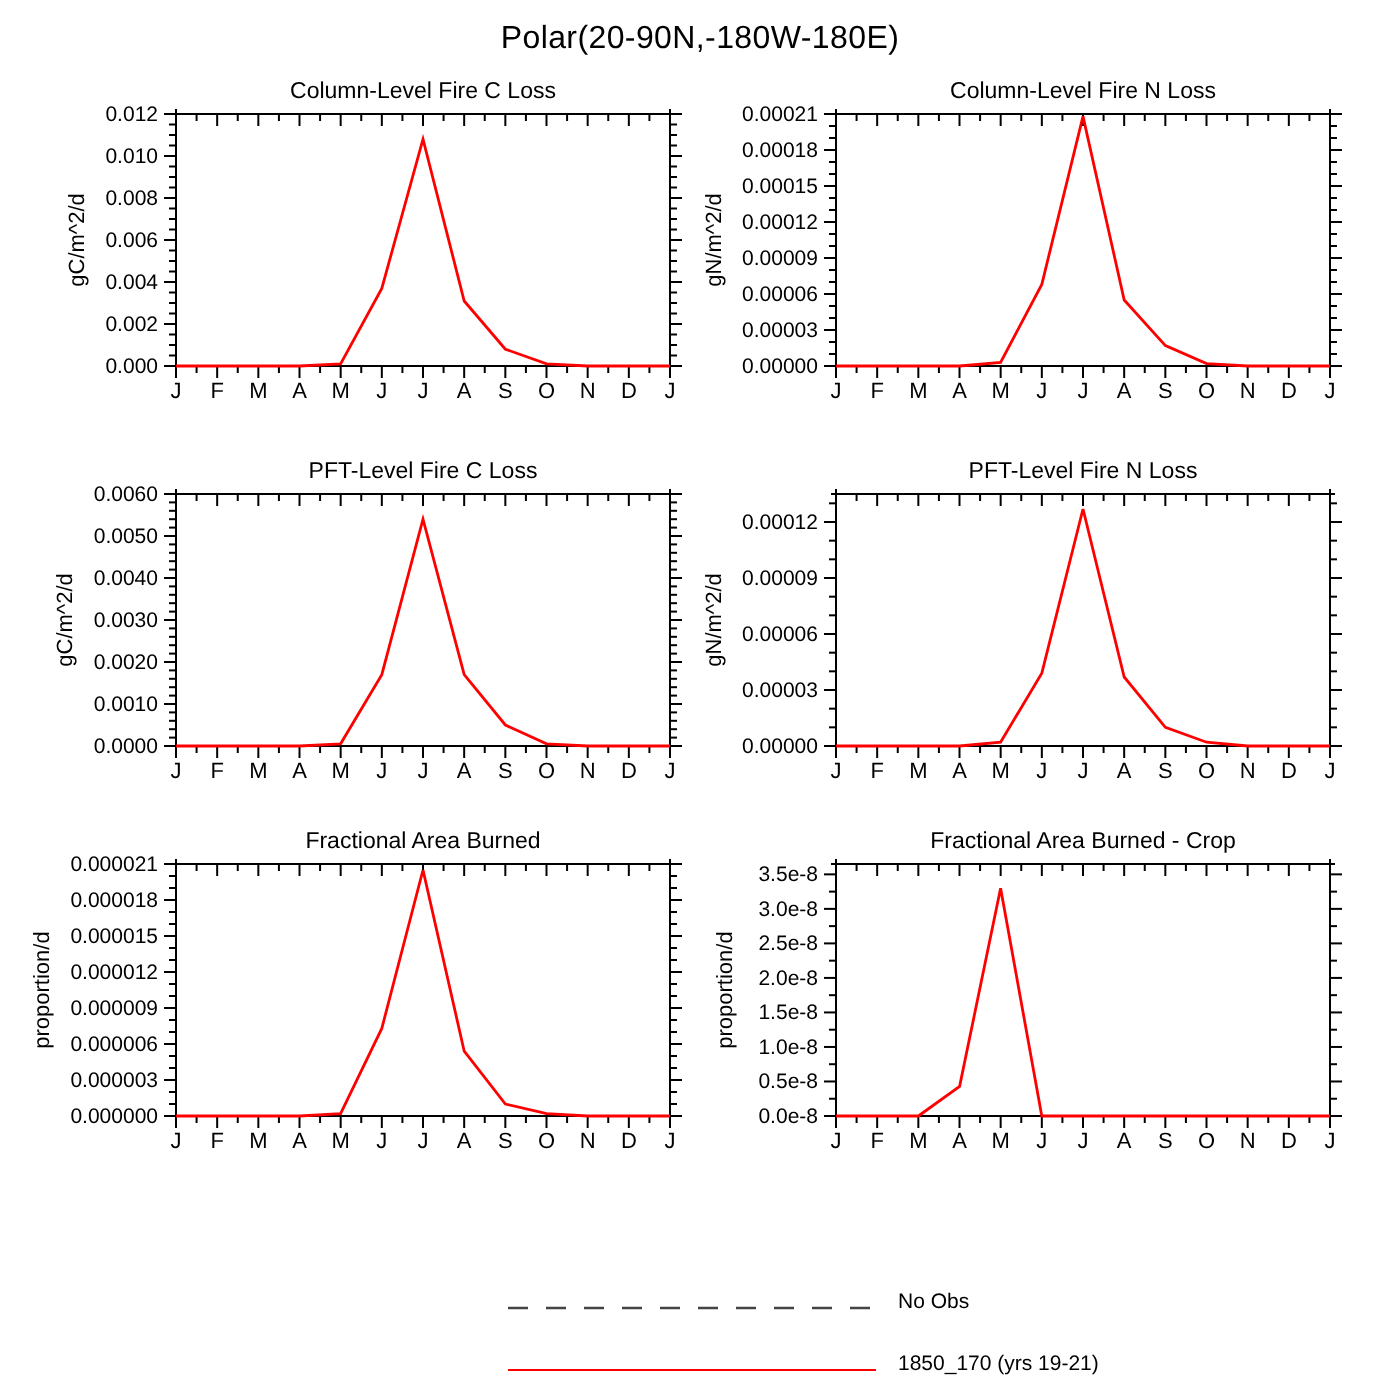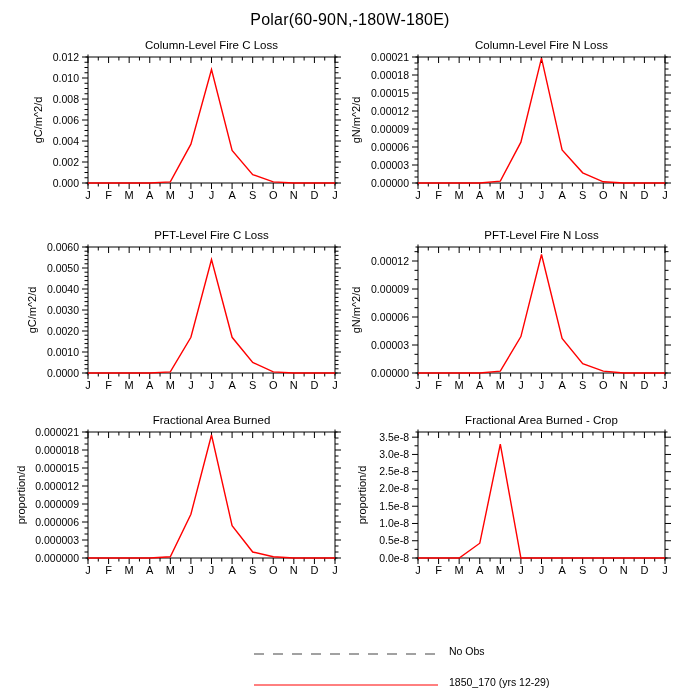--- a/index.html
+++ b/index.html
@@ -15,21 +15,21 @@
   .c0{left:0px}.c1{left:330px}
   .r0{top:30px}.r1{top:220px}.r2{top:405px}
   svg text{fill:#000;}
   .legend{position:absolute;left:253px;top:643px;}
   .legend-row{display:flex;align-items:flex-end;height:14px;margin-bottom:17px;}
   .legend-label{font-size:10.5px;margin-left:10px;white-space:nowrap;}
 </style>
 </head>
 <body>
 
-<div class="main-title">Polar(60-90N,-180W-180E)</div>
+<div class="main-title">Polar(20-90N,-180W-180E)</div>
 
 <div id="chart-grid">
     <svg width="345" height="178" viewBox="0 0 345 178" class="panel c0 r0">
       <line x1="85.5" y1="27" x2="337.5" y2="27" stroke="#000" stroke-width="1"></line>
       <line x1="85.5" y1="153" x2="337.5" y2="153" stroke="#000" stroke-width="1"></line>
       <line x1="88" y1="24.5" x2="88" y2="155.5" stroke="#000" stroke-width="1"></line>
       <line x1="335" y1="24.5" x2="335" y2="155.5" stroke="#000" stroke-width="1"></line>
       <line x1="88" y1="153" x2="88" y2="159" stroke="#000" stroke-width="1"></line>
       <line x1="88" y1="27" x2="88" y2="33" stroke="#000" stroke-width="1"></line>
       <text x="88" y="169" text-anchor="middle" font-size="11px">J</text>
@@ -764,15 +764,15 @@
   <div class="legend-row">
     <svg width="186" height="6">
       <line x1="1" y1="3" x2="185" y2="3" stroke="#444444" stroke-width="1.2" stroke-dasharray="10 9"></line>
     </svg>
     <span class="legend-label">No Obs</span>
   </div>
   <div class="legend-row">
     <svg width="186" height="6">
       <line x1="1" y1="3" x2="185" y2="3" stroke="#ff0000" stroke-width="1"></line>
     </svg>
-    <span class="legend-label">1850_170 (yrs 12-29)</span>
+    <span class="legend-label">1850_170 (yrs 19-21)</span>
   </div>
 </div>
 
 </body></html>

